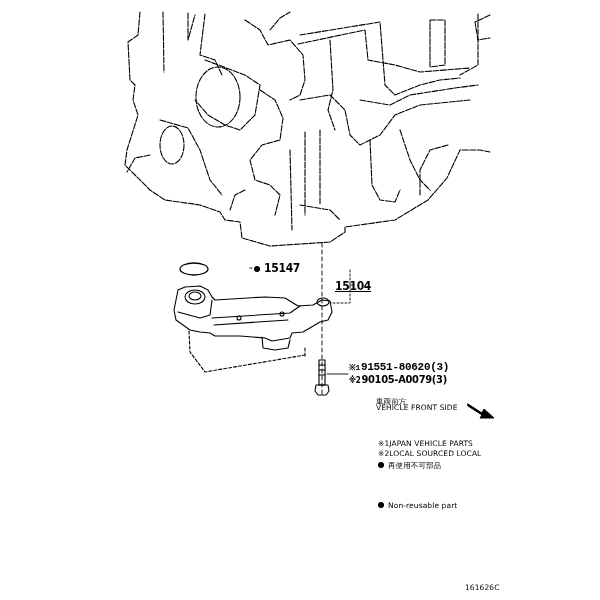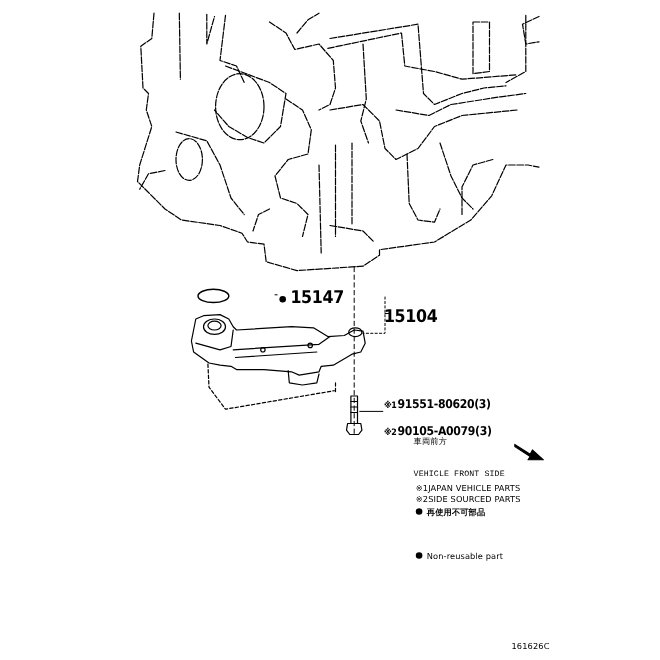--- a/index.html
+++ b/index.html
@@ -1,19 +1,19 @@
 <!DOCTYPE html>
 <html><head>
 <meta charset="utf-8">
 <style>
   html,body{margin:0;padding:0;background:#fff;}
   body{width:600px;height:600px;position:relative;overflow:hidden;font-family:"DejaVu Sans",sans-serif;color:#000;}
   #drawing{position:absolute;left:0;top:0;width:600px;height:600px;}
   .lbl{position:absolute;white-space:nowrap;line-height:1;}
-  .pn{font-family:"DejaVu Sans Condensed","DejaVu Sans",sans-serif;font-weight:bold;font-size:16px;letter-spacing:-0.3px;}
+  .pn{font-family:"DejaVu Sans Condensed","DejaVu Sans",sans-serif;font-weight:bold;font-size:12px;letter-spacing:-0.3px;}
   .sm{font-size:7.5px;letter-spacing:0.1px;}
   .dot{display:inline-block;width:6px;height:6px;border-radius:50%;background:#000;margin-right:4px;vertical-align:0px;}
   .mark{font-size:8px;margin-right:1px;}
 </style>
 </head>
 <body>
 
 <svg id="drawing" viewBox="0 0 600 600" xmlns="http://www.w3.org/2000/svg" fill="none" stroke="#000" stroke-width="1.1" stroke-linecap="round" stroke-linejoin="round">
 
   <g stroke-dasharray="6 1.5">
@@ -77,40 +77,40 @@
   </g>
 
   <g>
     <path d="M468 404 L482 413 L484 409 L494 418 L480 418 L482 415 L468 406 Z" fill="#000" stroke="#000" stroke-width="1"></path>
   </g>
 </svg>
 
 <div class="lbl pn" style="left:254px;top:262px;">
   <span class="dot"></span><span>15147</span>
 </div>
-<div class="lbl pn" style="left:349px;top:280px;">
+<div class="lbl pn" style="left:335px;top:280px;text-decoration:underline;">
   <span>15104</span>
 </div>
 
-<div class="lbl pn" style="left:349px;top:362px;font-size:11px;">
+<div class="lbl pn" style="left:349px;top:362px;font-size:11px;font-family:Liberation Mono, monospace;">
   <span class="mark">※1</span><span>91551-80620(3)</span>
 </div>
-<div class="lbl pn" style="left:349px;top:374px;font-size:11px;margin-top:12px;">
+<div class="lbl pn" style="left:349px;top:374px;font-size:11px;">
   <span class="mark">※2</span><span>90105-A0079(3)</span>
 </div>
 
 <div class="lbl sm" style="left:376px;top:398px;">車両前方</div>
-<div class="lbl sm" style="left:376px;top:429px;font-family:Liberation Mono, monospace;">VEHICLE FRONT SIDE</div>
+<div class="lbl sm" style="left:376px;top:404px;">VEHICLE FRONT SIDE</div>
 
 <div class="lbl sm" style="left:378px;top:440px;">
   <span>※1</span><span>JAPAN VEHICLE PARTS</span>
 </div>
 <div class="lbl sm" style="left:378px;top:450px;">
-  <span>※2</span><span>SIDE SOURCED PARTS</span>
+  <span>※2</span><span>LOCAL SOURCED LOCAL</span>
 </div>
-<div class="lbl sm" style="left:378px;top:462px;font-weight:bold;">
+<div class="lbl sm" style="left:378px;top:462px;">
   <span class="dot"></span><span>再使用不可部品</span>
 </div>
 <div class="lbl sm" style="left:378px;top:474px;margin-top:28px;">
   <span class="dot"></span><span>Non-reusable part</span>
 </div>
 
 <div class="lbl sm" style="left:465px;top:584px;text-align:right;">161626C</div>
 
 </body></html>

